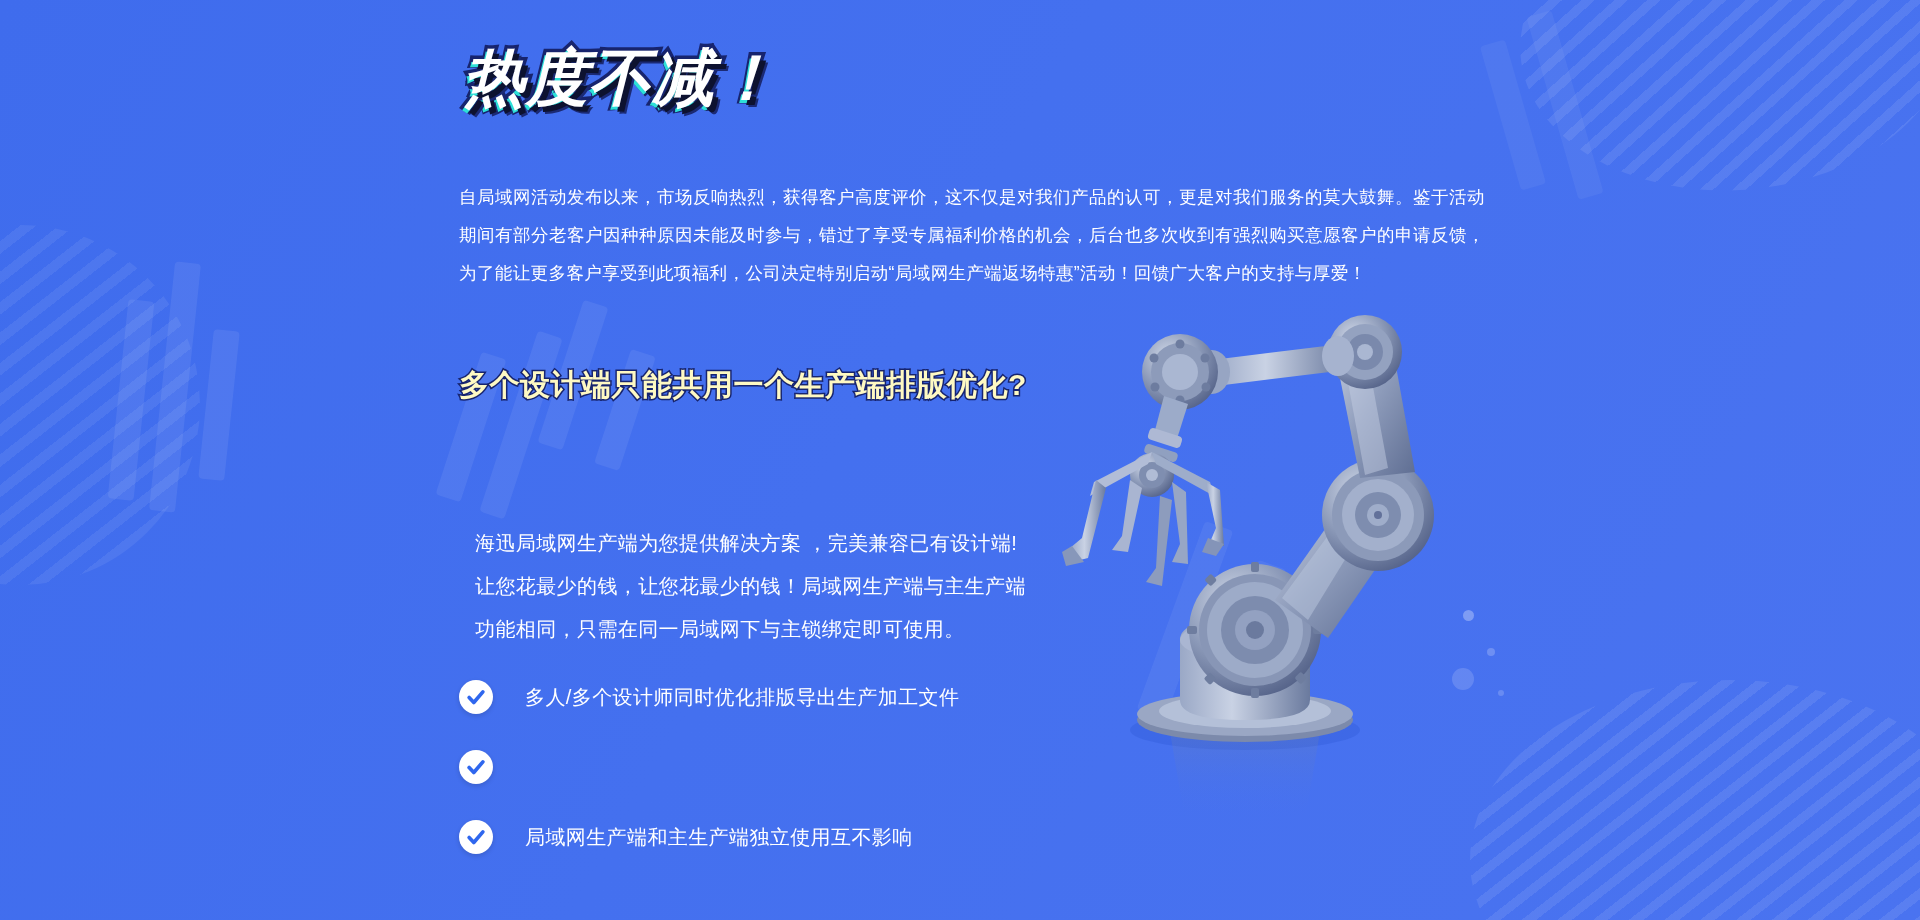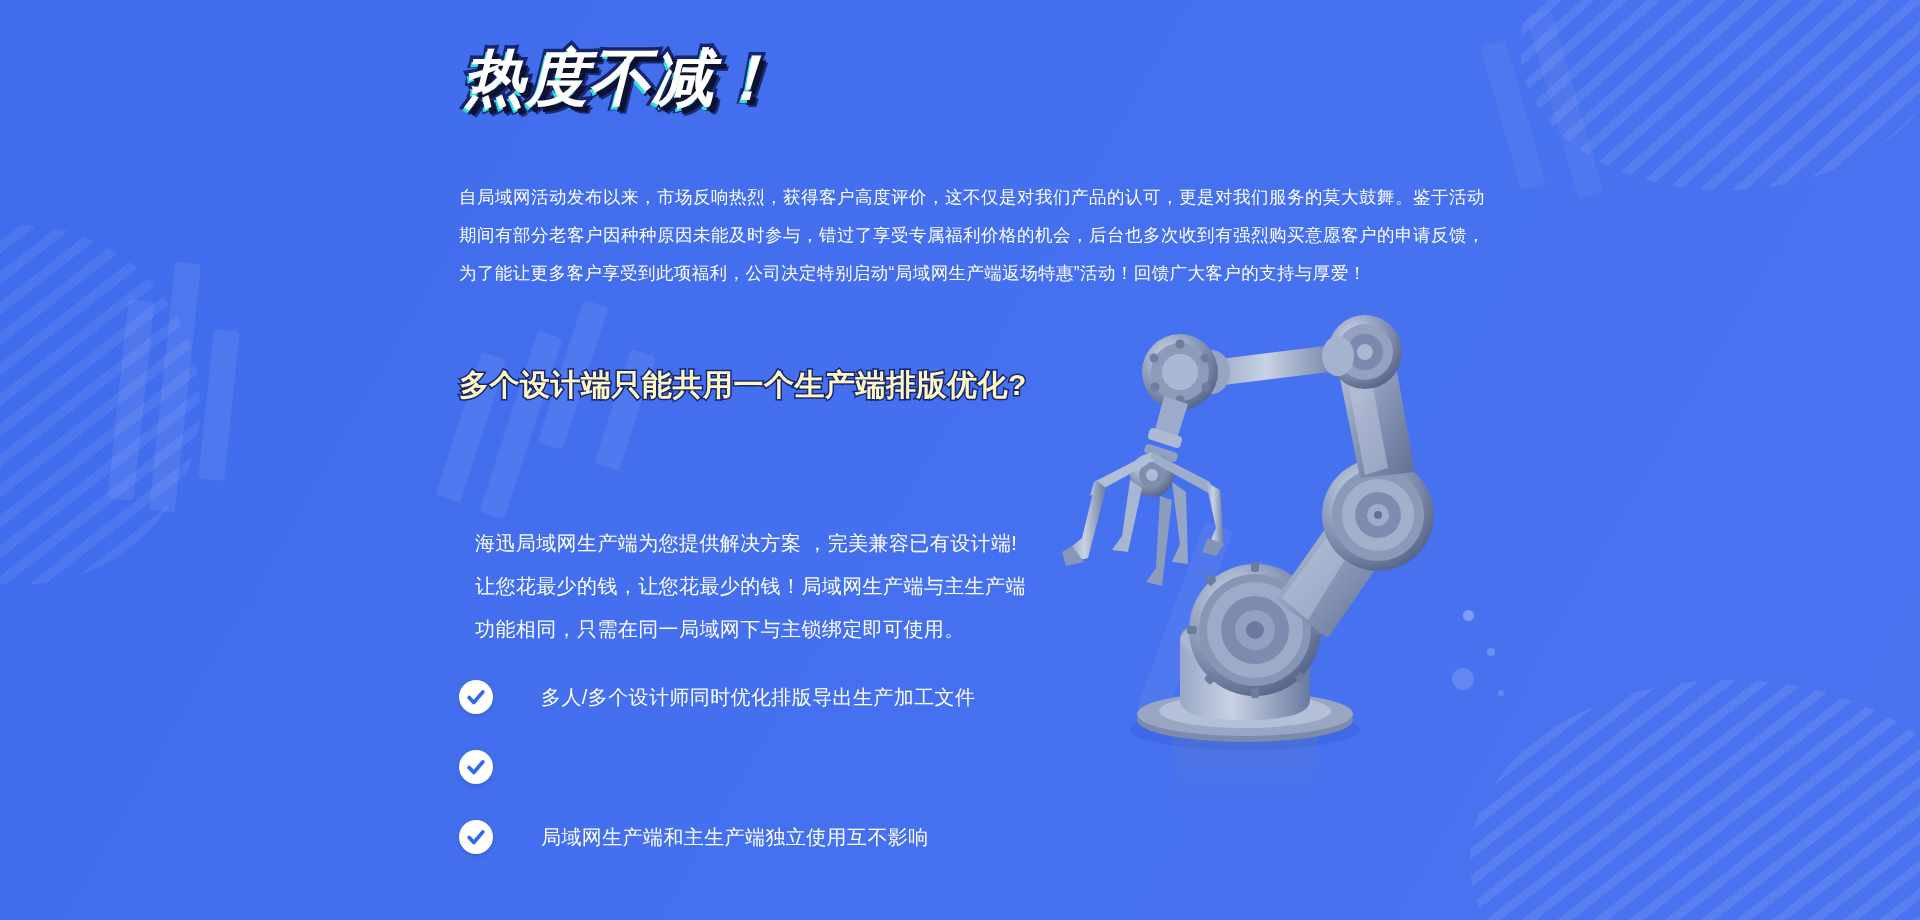--- a/index.html
+++ b/index.html
@@ -145,21 +145,20 @@
     letter-spacing:.4px;
     margin-left:16px;
   }
 
   
   .bullets{ position:absolute; left:4px; top:680px; }
   .bullet{
     display:flex; align-items:center;
     margin-bottom:36px;
     height:34px;
-    gap:16px;
   }
   .check{
     width:34px; height:34px; flex:0 0 34px;
     border-radius:50%;
     background:#ffffff;
     display:flex; align-items:center; justify-content:center;
     box-shadow:0 2px 5px rgba(0,0,0,.14);
   }
   .check svg{ display:block; }
   .bullet-text{

